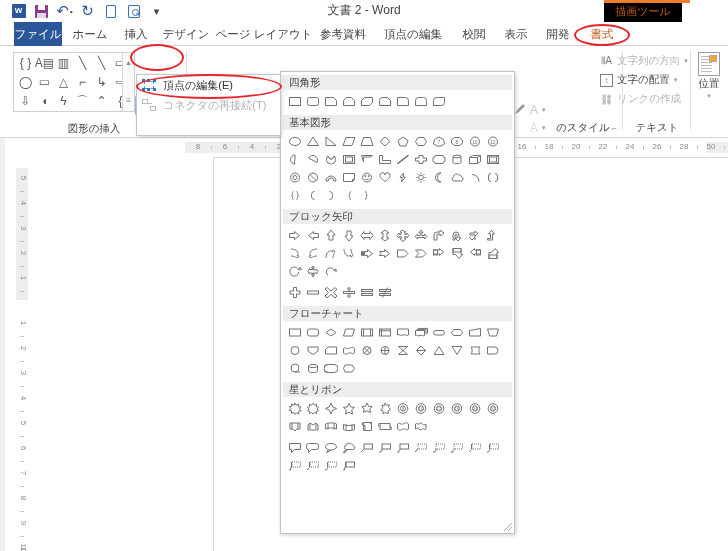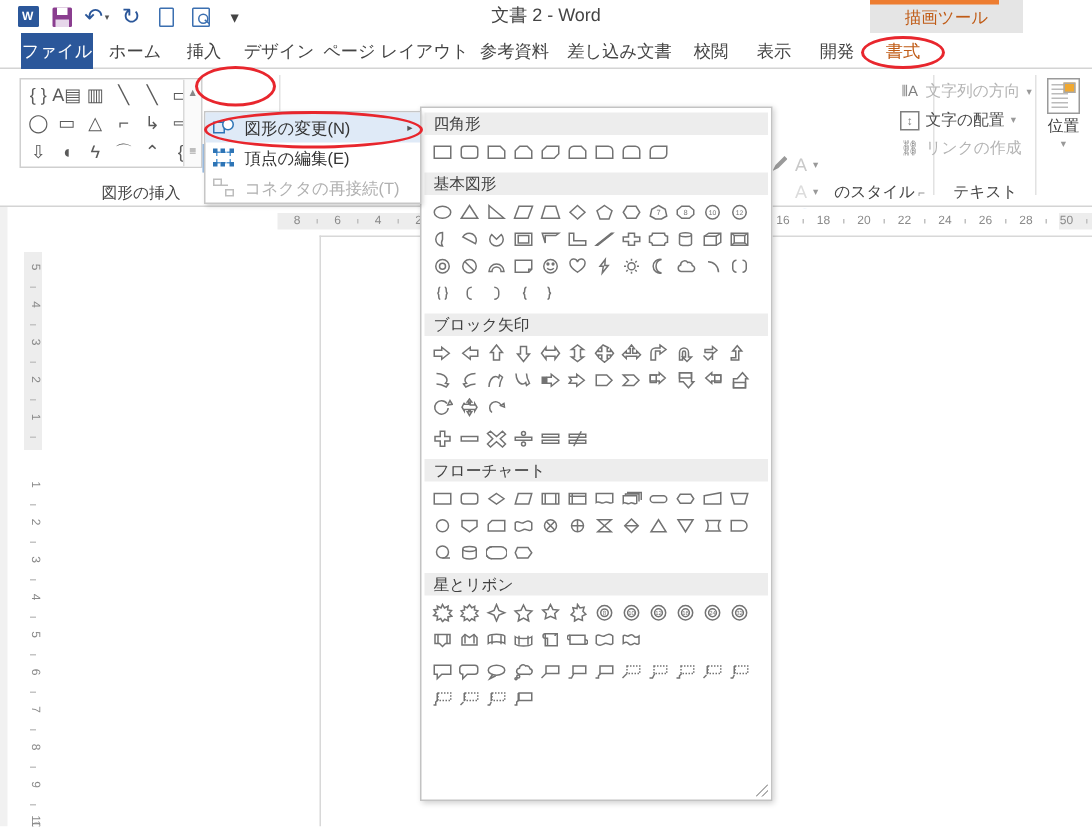--- a/index.html
+++ b/index.html
@@ -40,22 +40,22 @@
   .prevwi { width:12px; height:13px; border:1.2px solid #3b6fb0; border-radius:1px; position:relative;}
   .prevwi:after{ content:""; position:absolute; left:3px; top:3px; width:5px;height:5px; border:1.2px solid #3b6fb0; border-radius:50%;}
   .prevwi:before{ content:""; position:absolute; left:7px; top:8px; width:4px;height:1.2px; background:#3b6fb0; transform:rotate(40deg);}
   .qatmore { font-size:11px; color:#444; }
 
   .doctitle {
     position:absolute; left:0; top:2px; width:728px; text-align:center;
     font-size:12px; color:#444; letter-spacing:0px;
   }
   .ctxtab-wrap {
-    position:absolute; right:46px; top:0px; width:102px; height:22px;
-    background:#e5e5e5; display:flex; align-items:center; justify-content:center;
+    position:absolute; right:46px; top:0px; width:78px; height:22px;
+    background:#000000; display:flex; align-items:center; justify-content:center;
   }
   .ctxtab-wrap .orangebar { position:absolute; left:0; top:0; width:86px; height:3px; background:#ed7d31;}
   .ctxtab-label { font-size:11px; color:#c05c17; }
 
   
   .tabstrip {
     position:absolute; left:0; top:22px; width:728px; height:24px; background:#fff;
     border-bottom:1px solid #d4d4d4;
   }
   .tab {
@@ -287,21 +287,21 @@
       <div class="tab" style="left: 160px; width: 52px;">
         <span>デザイン</span>
       </div>
       <div class="tab" style="left: 218px; width: 92px;">
         <span>ページ レイアウト</span>
       </div>
       <div class="tab" style="left: 316px; width: 54px;">
         <span>参考資料</span>
       </div>
       <div class="tab" style="left: 376px; width: 74px;">
-        <span>差し込み文書</span>
+        <span>頂点の編集</span>
       </div>
       <div class="tab" style="left: 456px; width: 36px;">
         <span>校閲</span>
       </div>
       <div class="tab" style="left: 498px; width: 36px;">
         <span>表示</span>
       </div>
       <div class="tab" style="left: 540px; width: 36px;">
         <span>開発</span>
       </div>
@@ -504,30 +504,20 @@
       <span class="num" style="top: 388px;">10</span>
       <span class="num" style="top: 391px;">11</span>
     </div>
 
   <div class="canvas">
     <div class="pageleftgap"></div>
     <div class="page"></div>
   </div>
 
   <div class="menu" id="editmenu">
-      <div class="mi hl">
-        <span class="mi-ico">
-          <span class="ico-changeshape">
-            <span class="sq"></span>
-            <span class="ci"></span>
-          </span>
-        </span>
-        <span>図形の変更(N)</span>
-        <span class="mi-sub">▸</span>
-      </div>
       <div class="mi">
         <span class="mi-ico">
           <span class="ico-editpts">
             <i></i>
             <b style="left:0;top:0"></b>
             <b style="right:0;top:0"></b>
             <b style="left:0;bottom:0"></b>
             <b style="right:0;bottom:0"></b>
             <b style="left:5px;top:0"></b>
             <b style="left:5px;bottom:0"></b>

